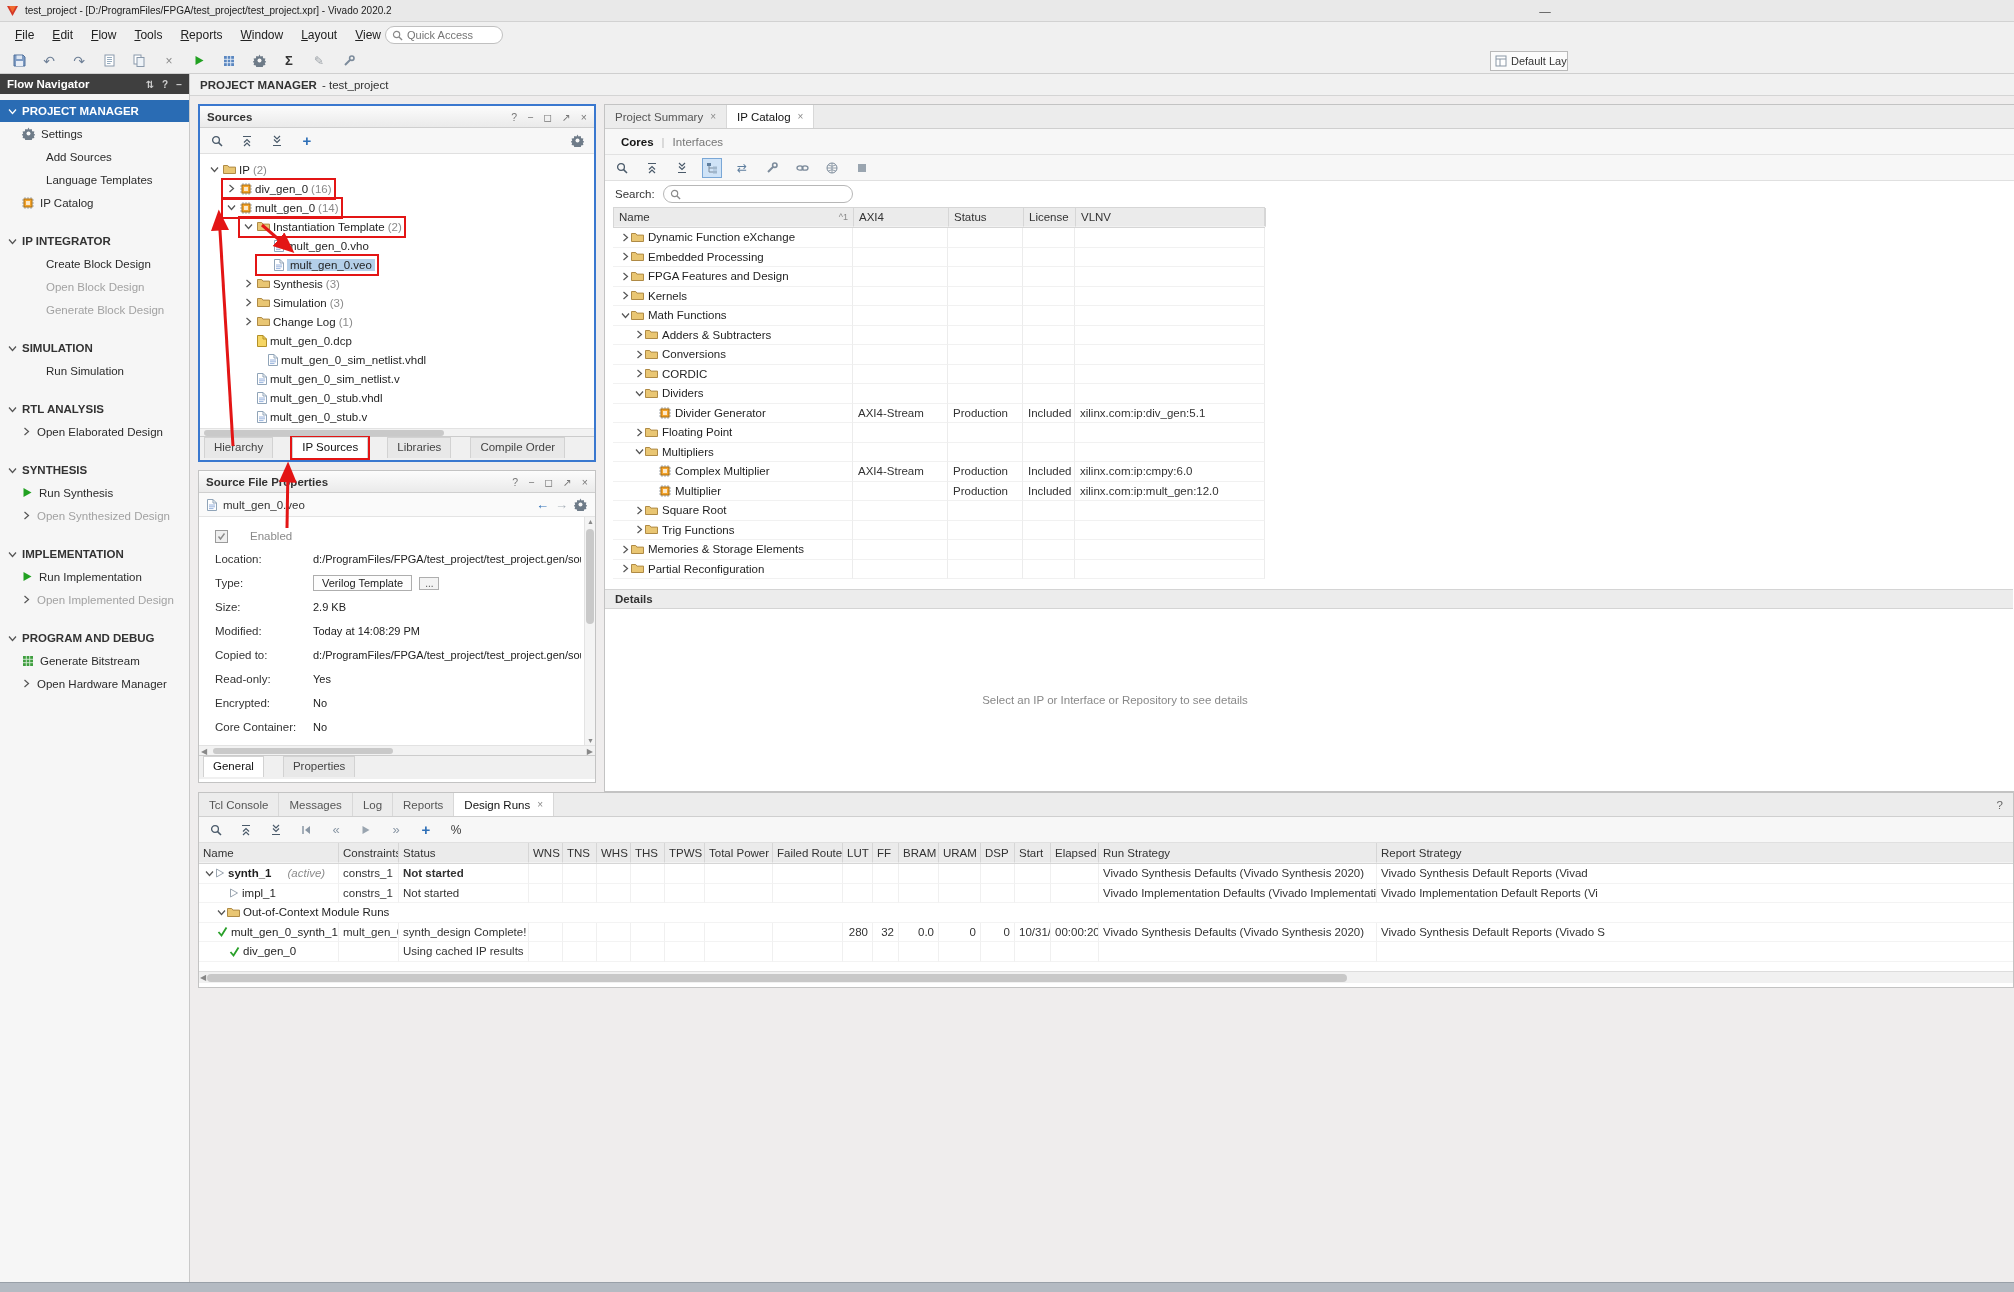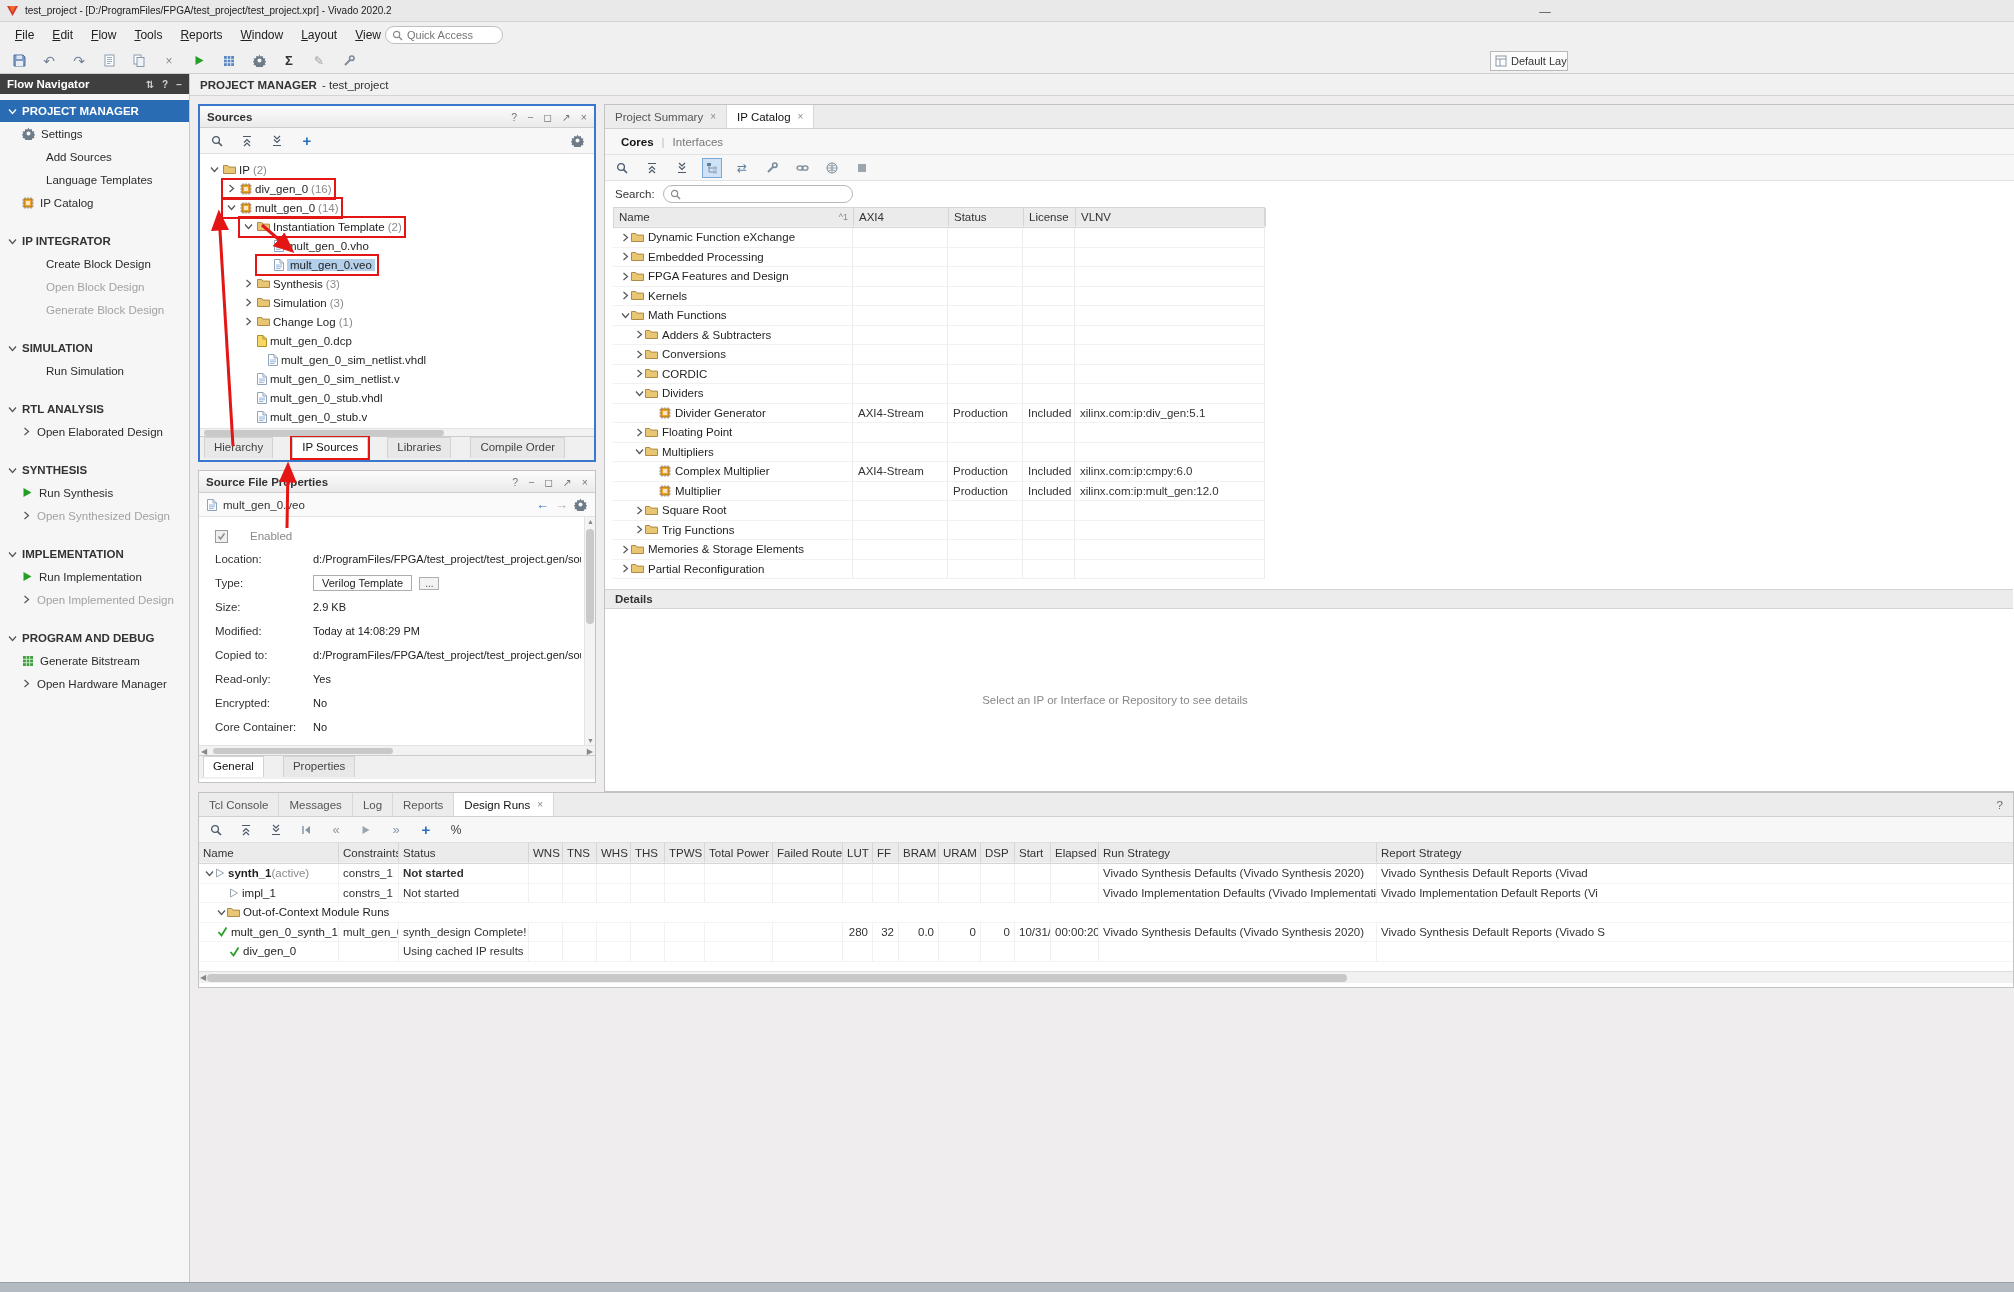--- a/index.html
+++ b/index.html
@@ -101,21 +101,21 @@
   #cat-details-body span{display:block;width:1020px;text-align:center;color:#888;}
   
   #runs-panel{left:198px;top:792px;width:1816px;height:196px;}
   #runs-table{--runcols:140px 60px 130px 34px 34px 34px 34px 40px 68px 70px 30px 26px 40px 42px 34px 36px 48px 278px 638px;overflow:hidden;}
   .run-row{display:grid;grid-template-columns:var(--runcols);}
   .run-row.hd{background:#ebebeb;border-bottom:1px solid #d6d6d6;}
   .run-row.hd .r-cell{color:#333;border-right:1px solid #d6d6d6;height:20px;}
   .r-cell{display:flex;align-items:center;padding:0 4px;height:19.5px;border-right:1px solid #f0f0f0;border-bottom:1px solid #f3f3f3;white-space:nowrap;overflow:hidden;}
   .r-cell.num{justify-content:flex-end;}
   .r-cell .lbl{margin-left:3px;color:#1f1f1f;}
-  .r-cell .cnt{color:#8b8b8b;margin-left:0;}
+  .r-cell .cnt{color:#8b8b8b;margin-left:16px;font-style:italic;}
   .r-cell .chev{width:12px;display:inline-flex;justify-content:center;}
   .r-cell.grp{grid-column:1/-1;border-right:none;overflow:visible;}
   #runs-hscroll{position:absolute;left:0;bottom:4px;width:1814px;height:12px;background:#f1f1f1;border-top:1px solid #ddd;}
   #runs-hscroll .thumb{position:absolute;left:8px;top:2px;width:1140px;height:8px;background:#c8c8c8;border-radius:4px;}
   #runs-hscroll .ar{position:absolute;left:1px;top:1px;font-size:8px;color:#888;}
   
   #statusbar{position:absolute;left:0;top:1282px;width:2014px;height:10px;background:#b4bac2;border-top:1px solid #99a0a8;}
   #annotations{position:absolute;left:0;top:0;pointer-events:none;z-index:60;}
 </style>
 </head>

